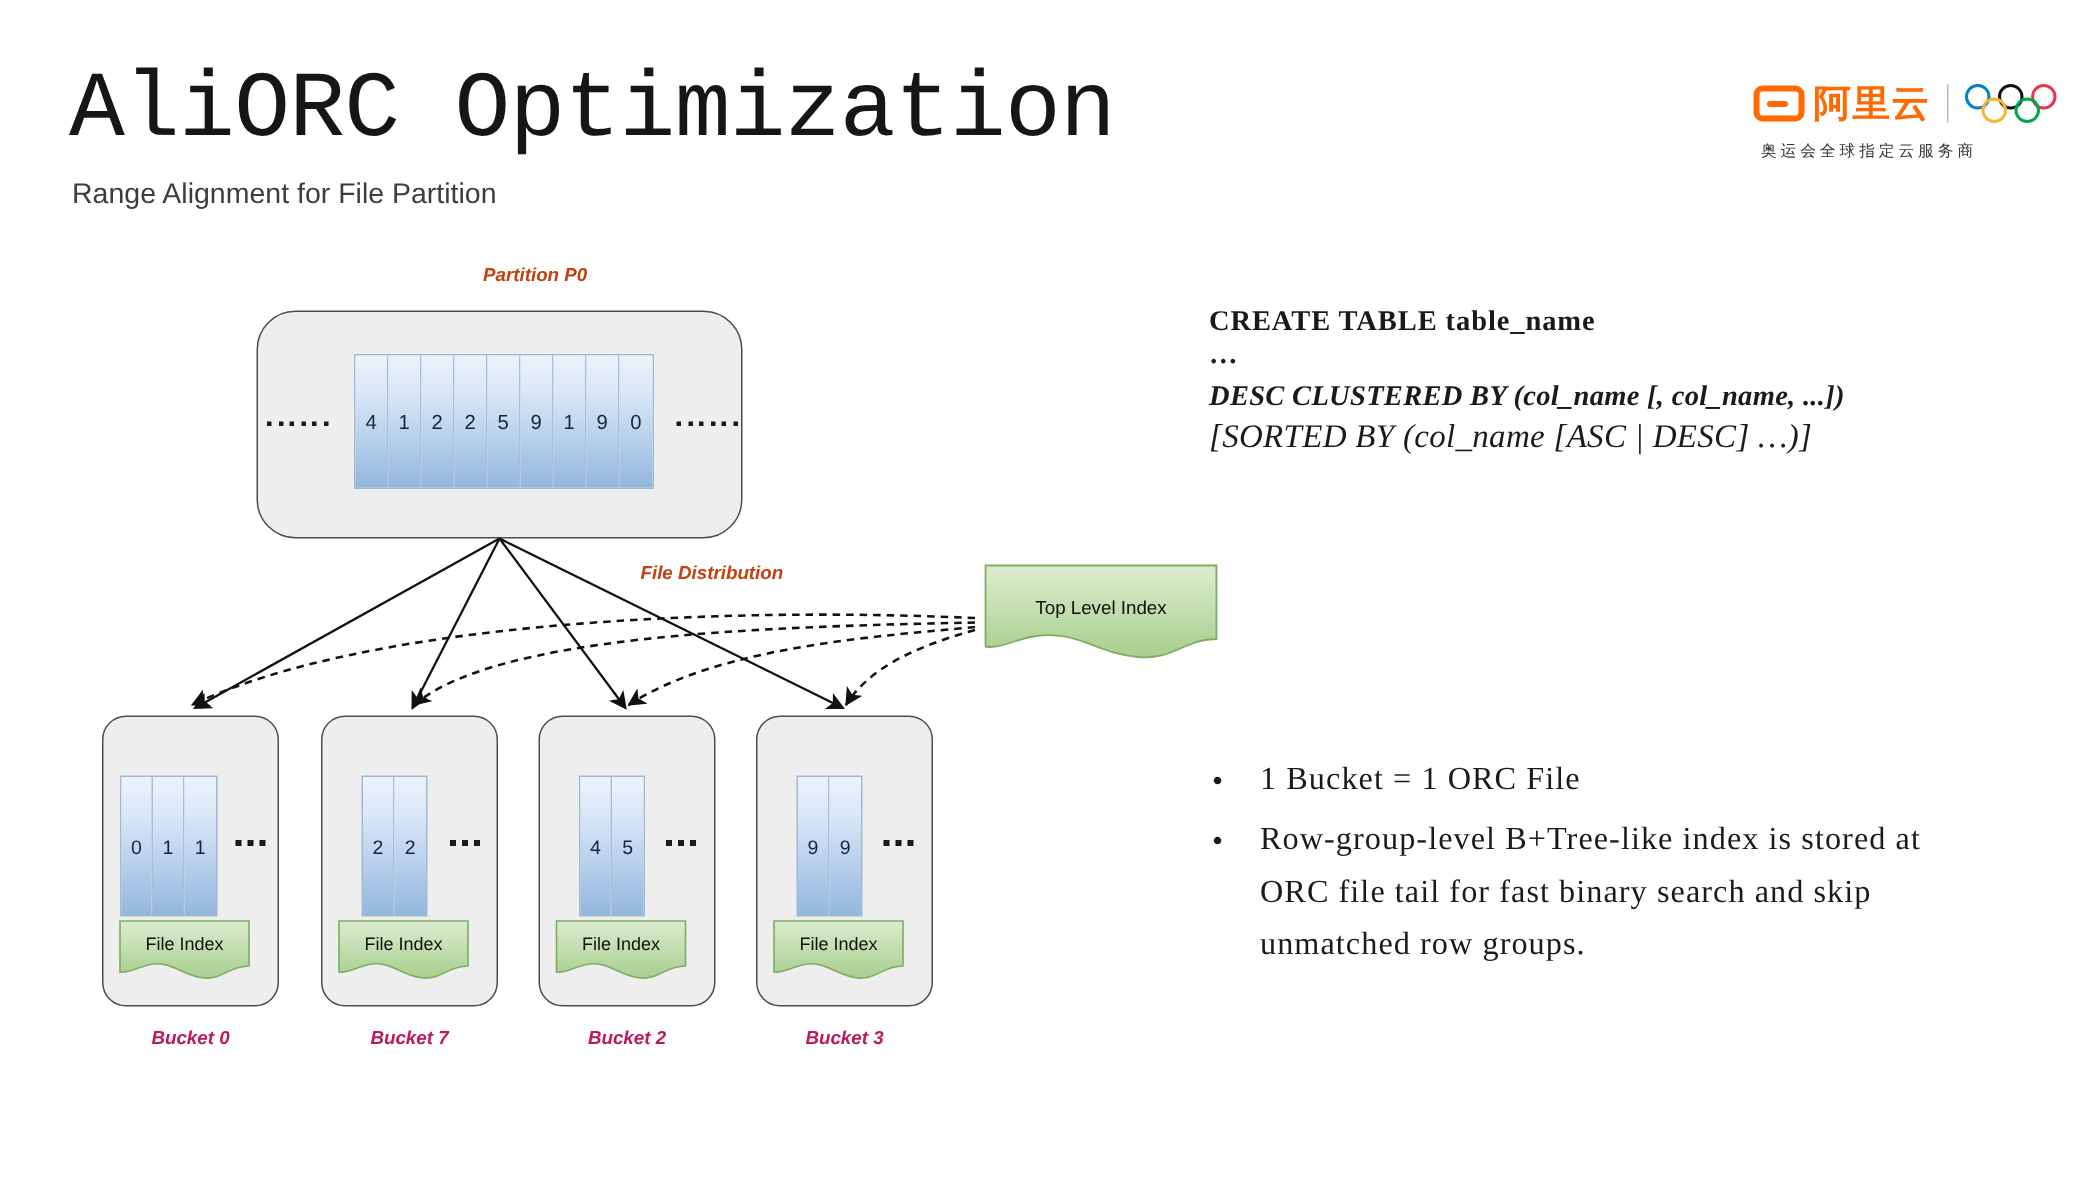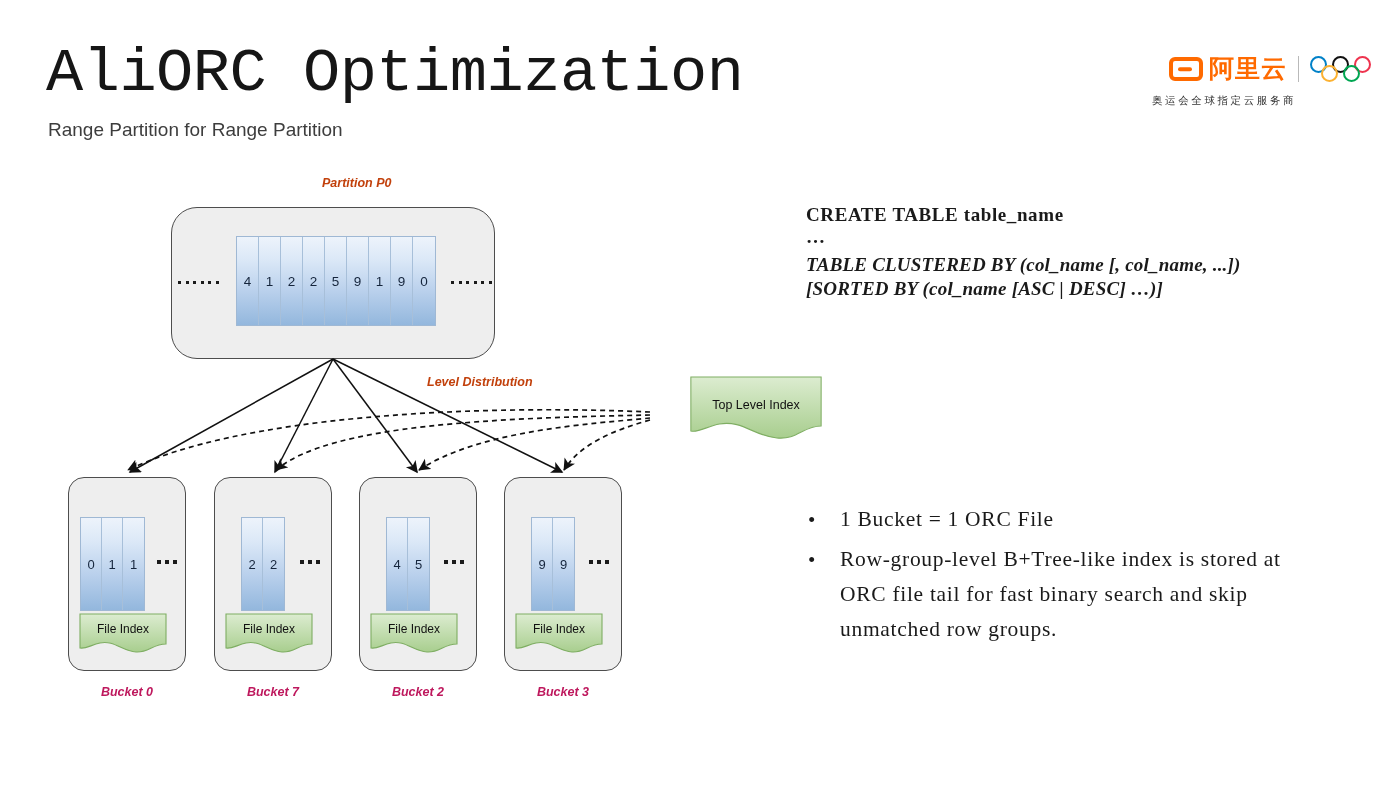--- a/index.html
+++ b/index.html
@@ -39,21 +39,21 @@
   }
   .logo-div{width:1px;height:26px;background:#b9b9b9;margin:0 11px;}
   .rings{position:relative;width:62px;height:30px;}
   .ring{position:absolute;width:17px;height:17px;border-radius:50%;border:2.4px solid;box-sizing:border-box;}
   .r-blue{border-color:#0081c8;left:0;top:2px;}
   .r-black{border-color:#111111;left:22px;top:2px;}
   .r-red{border-color:#ee334e;left:44px;top:2px;}
   .r-yellow{border-color:#fcb131;left:11px;top:11px;}
   .r-green{border-color:#00a651;left:33px;top:11px;}
   #logo-caption{
-    position:absolute;right:0;top:44px;width:220px;text-align:left;
+    position:absolute;right:16px;top:44px;width:220px;text-align:center;
     font-size:10.5px;color:#333;letter-spacing:2.6px;
     font-family:"DejaVu Sans",sans-serif;white-space:nowrap;
   }
 
   
   .diagram-label{
     position:absolute;font-size:12.5px;font-weight:700;font-style:italic;
     color:#c2410c;white-space:nowrap;
   }
   #label-partition{left:322px;top:176px;}
@@ -88,72 +88,72 @@
   .ellipsis-dots{position:absolute;display:flex;gap:4.5px;align-items:center;}
   .ellipsis-dots i{width:3px;height:3px;background:#1a1a1a;display:block;}
   .dots-3 i{width:3.5px;height:3.5px;}
 
   
   .wavy{position:absolute;}
   .wavy-text{
     position:absolute;left:0;width:100%;text-align:center;
     color:#111;white-space:nowrap;pointer-events:none;
   }
-  #top-level-index{left:690px;top:376px;width:132px;height:64px;}
+  #top-level-index{left:656px;top:376px;width:156px;height:64px;}
   #top-level-index .wavy-text{top:22px;font-size:12.5px;}
   .file-index{width:88px;height:40px;}
   .file-index .wavy-text{top:9px;font-size:12px;font-weight:400;}
 
   
   #code-block{
     position:absolute;left:806px;top:203px;width:560px;
     font-family:"Liberation Serif",serif;color:#1a1a1a;
   }
   .code-line{white-space:nowrap;line-height:1.28;font-weight:bold;}
   #code-l1{font-size:19px;letter-spacing:0.6px;}
   #code-l2{font-size:19px;letter-spacing:1px;margin-top:-2px;}
   #code-l3{font-size:19px;font-style:italic;font-weight:700;letter-spacing:0.2px;margin-top:3px;}
-  #code-l4{font-size:19px;font-style:italic;font-weight:700;letter-spacing:0.2px;}
+  #code-l4{font-size:22px;font-style:italic;font-weight:400;letter-spacing:0.2px;}
 
   #bullets{
     position:absolute;left:808px;top:502px;width:500px;
     font-family:"Liberation Serif",serif;color:#1a1a1a;
   }
   .bullet{display:flex;margin-bottom:4px;}
   .bullet-dot{width:32px;flex:none;font-size:21px;line-height:36px;text-align:left;}
   .bullet-text{font-size:21.5px;line-height:35px;letter-spacing:0.7px;}
 
   svg.overlay{position:absolute;left:0;top:0;width:1400px;height:787px;pointer-events:none;}
 </style>
 </head>
 <body>
 
 <div class="slide">
 
   <div id="page-title">AliORC Optimization</div>
-  <div id="page-subtitle">Range Partition for Range Partition</div>
+  <div id="page-subtitle">Range Alignment for File Partition</div>
 
   <div id="logo-block">
     <div class="logo-row">
       <span class="ali-mark"></span>
       <span class="ali-cn">阿里云</span>
       <span class="logo-div"></span>
       <span class="rings">
         <span class="ring r-blue"></span>
           <span class="ring r-black"></span>
           <span class="ring r-red"></span>
         <span class="ring r-yellow"></span>
           <span class="ring r-green"></span>
       </span>
     </div>
     <div id="logo-caption">奥运会全球指定云服务商</div>
   </div>
 
   <div class="diagram-label" id="label-partition">Partition P0</div>
-  <div class="diagram-label" id="label-range-dist">Level Distribution</div>
+  <div class="diagram-label" id="label-range-dist">File Distribution</div>
 
   <div class="panel" id="partition-box"></div>
   <div class="ellipsis-dots" id="dots-left" style="left:178px;top:281px;">
       <i></i>
       <i></i>
       <i></i>
       <i></i>
       <i></i>
       <i></i>
     </div>
@@ -307,21 +307,21 @@
       <path d="M650,412 C470,404 240,416 128,470"></path>
       <path d="M650,415 C500,418 330,424 276,470"></path>
       <path d="M650,418 C590,424 480,430 419,470"></path>
       <path d="M650,420 C614,430 580,444 564,470"></path>
     </g>
   </svg>
 
   <div id="code-block">
     <div class="code-line" id="code-l1">CREATE TABLE table_name</div>
     <div class="code-line" id="code-l2">…</div>
-    <div class="code-line" id="code-l3">TABLE CLUSTERED BY (col_name [, col_name, ...])</div>
+    <div class="code-line" id="code-l3">DESC CLUSTERED BY (col_name [, col_name, ...])</div>
     <div class="code-line" id="code-l4">[SORTED BY (col_name [ASC | DESC] …)]</div>
   </div>
 
   <div id="bullets">
     <div class="bullet">
       <span class="bullet-dot">•</span>
       <span class="bullet-text">1 Bucket = 1 ORC File</span>
     </div>
     <div class="bullet">
       <span class="bullet-dot">•</span>

